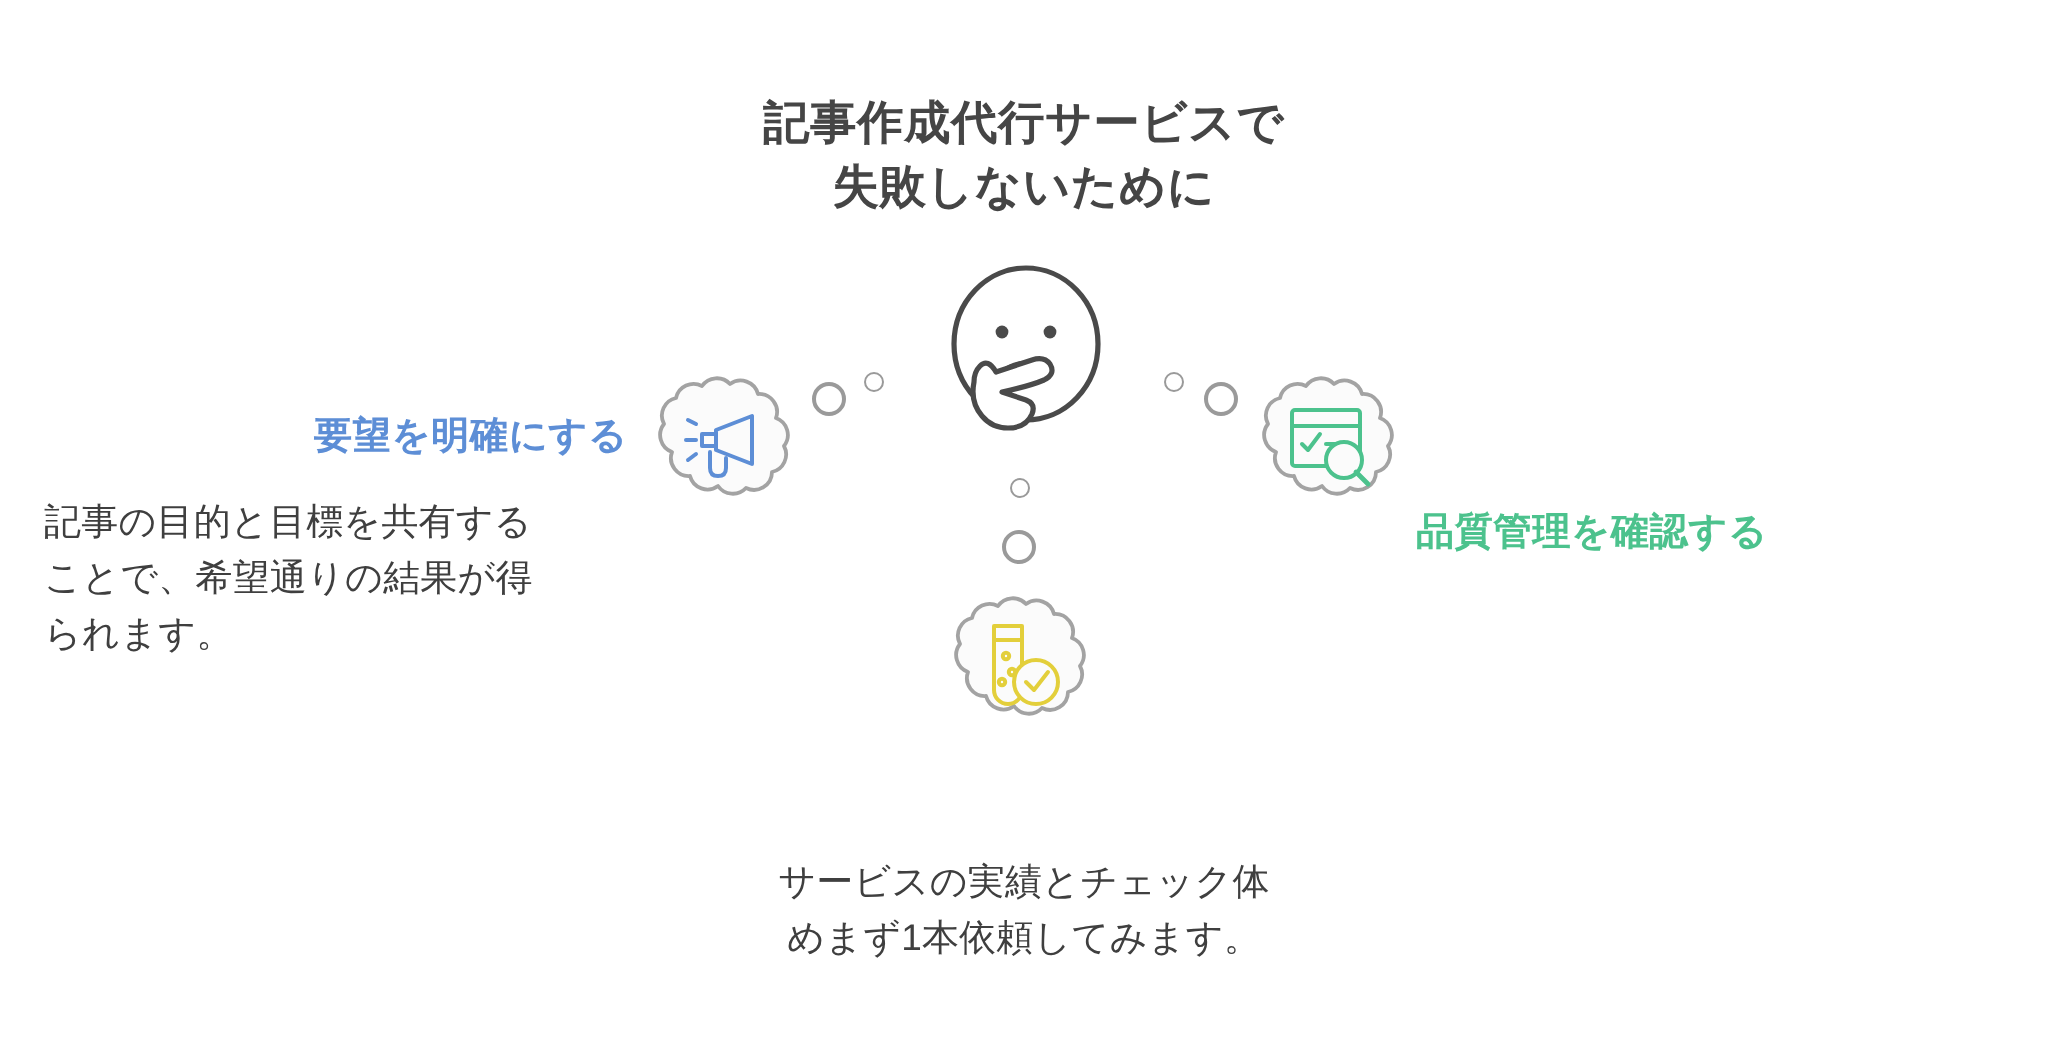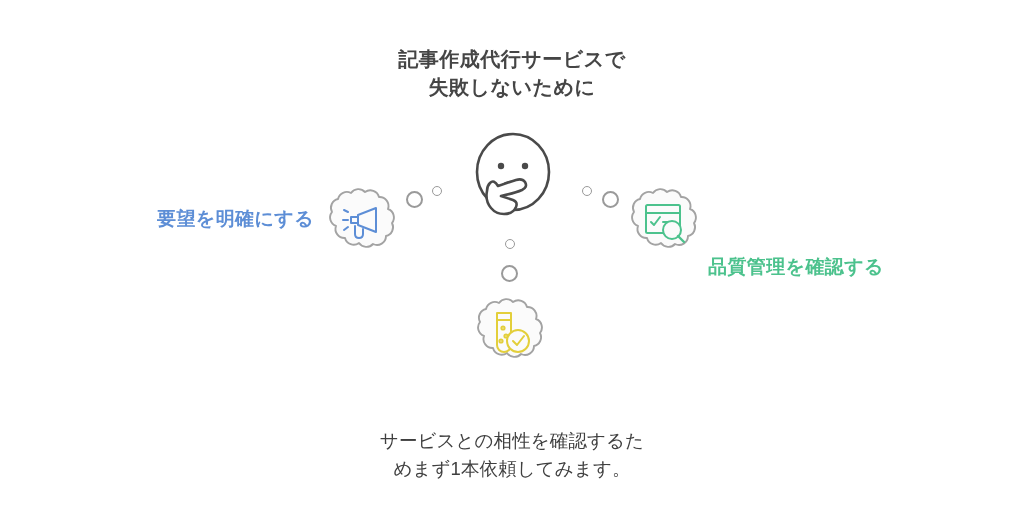--- a/index.html
+++ b/index.html
@@ -22,21 +22,21 @@
     background: #ffffff;
   }
 
   
   .title {
     position: absolute;
     left: 0;
     top: 46px;
     width: 1024px;
     text-align: center;
-    font-size: 20px;
+    font-size: 23px;
     font-weight: bold;
     line-height: 1.38;
     letter-spacing: 0.5px;
     color: #454545;
     white-space: pre-line;
   }
 
   
   .heading {
     position: absolute;
@@ -243,19 +243,22 @@
         <circle cx="44" cy="45" r="11" fill="#fbfbfb"></circle>
         <path d="M39 45 l4 4 l7 -9"></path>
       </g>
     </svg>
   </div>
 
   <div class="bubble bub-b-small"></div>
   <div class="bubble bub-b-big"></div>
 
   <div class="heading heading-left">要望を明確にする</div>
+  <div class="body body-left">記事の目的と目標を共有する
+ことで、希望通りの結果が得
+られます。</div>
 
   <div class="heading heading-right">品質管理を確認する</div>
 
-  <div class="body body-bottom">サービスとの相性を確認するた
+  <div class="body body-bottom">サービスの実績とチェック体
 めまず1本依頼してみます。</div>
 
 </div>
 
 </body></html>

